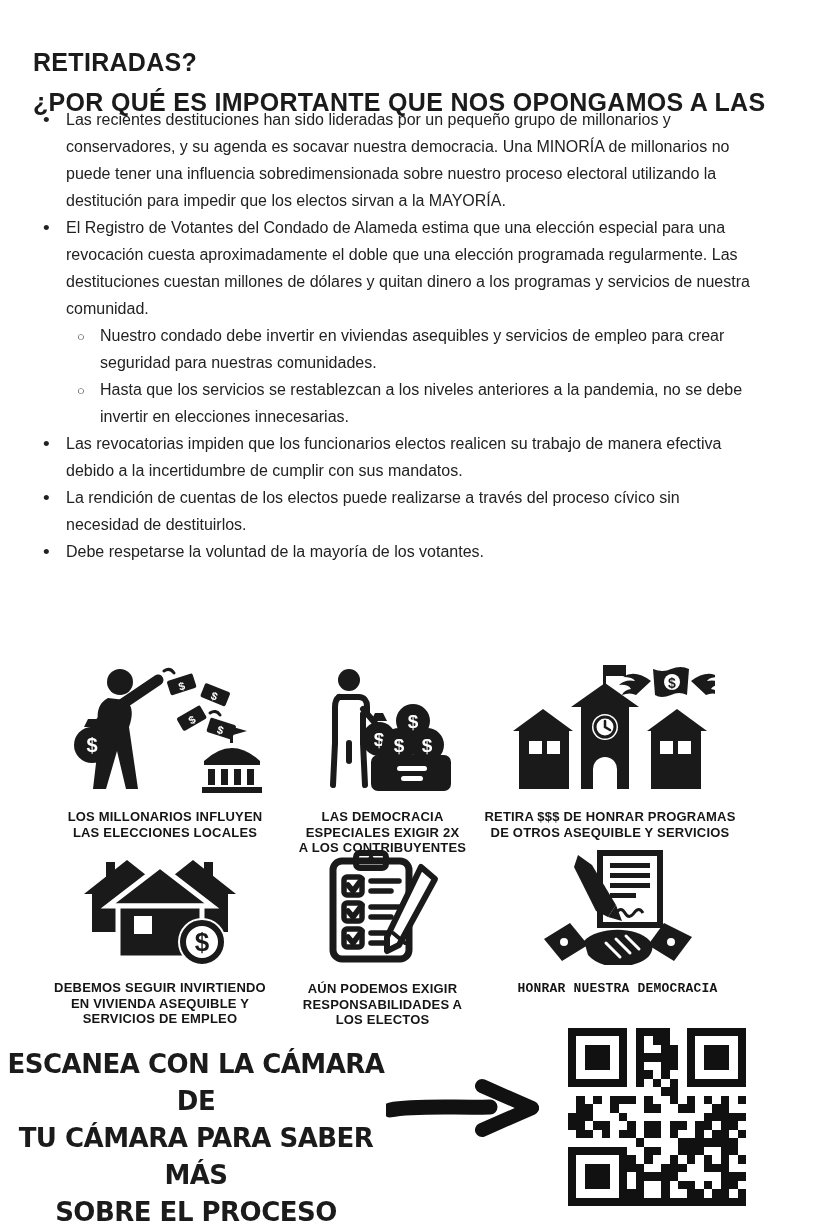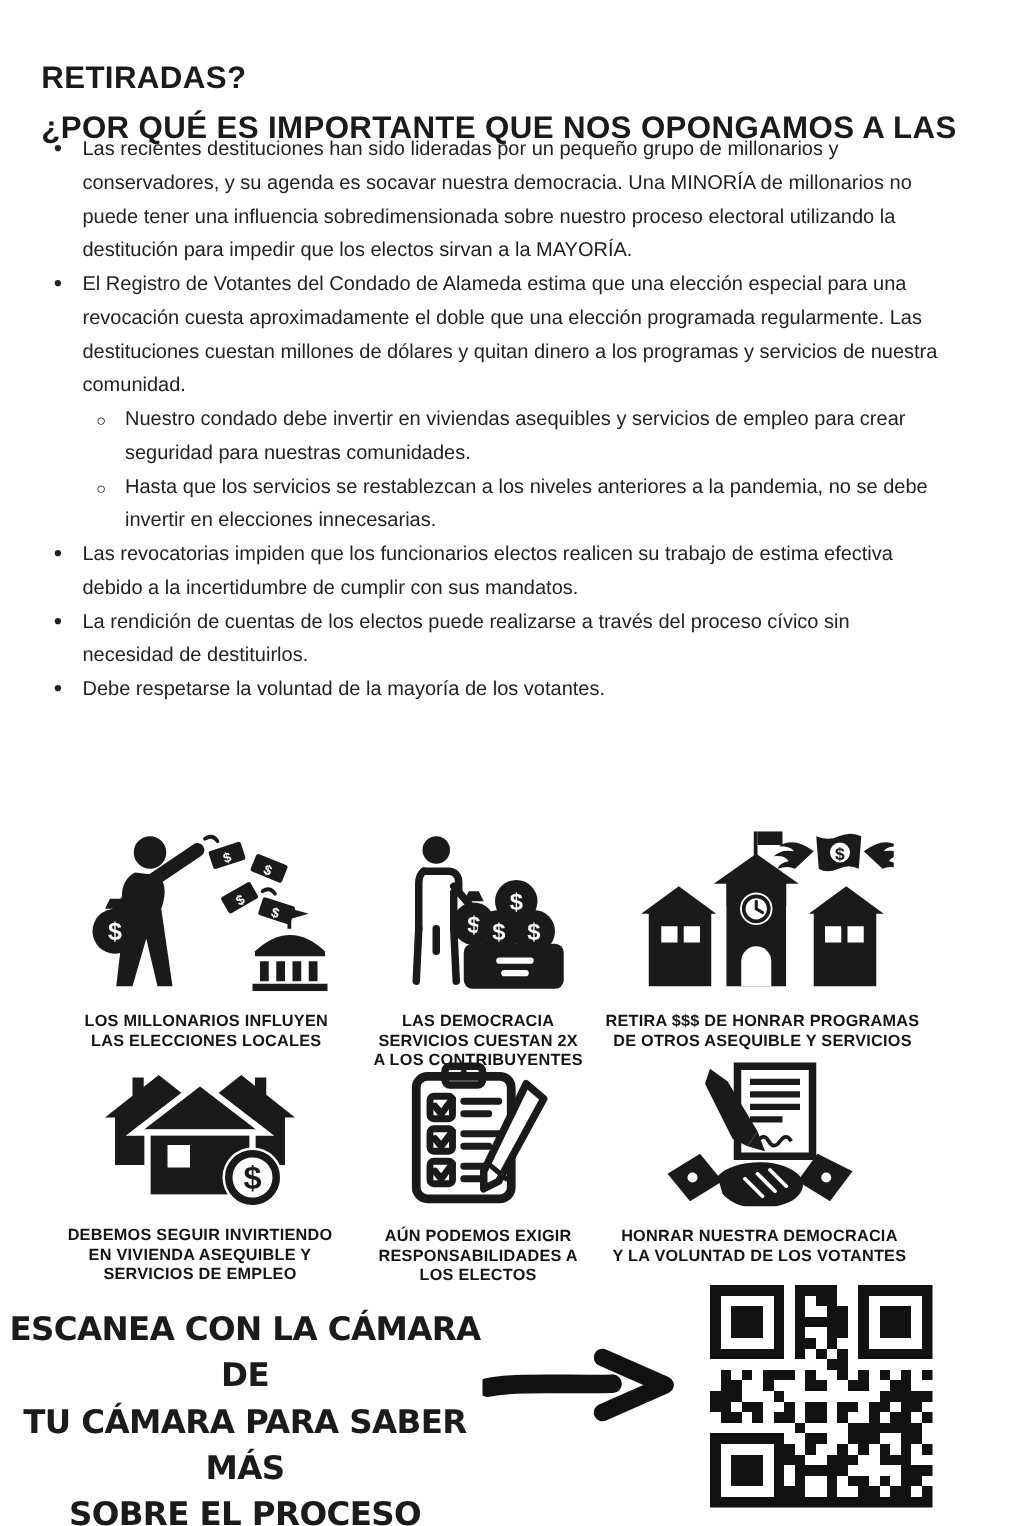--- a/index.html
+++ b/index.html
@@ -40,21 +40,21 @@
   <div class="heading">
     <div>RETIRADAS?</div>
     <div>¿POR QUÉ ES IMPORTANTE QUE NOS OPONGAMOS A LAS</div>
   </div>
 
   <div class="bullets">
     <div class="b1">Las recientes destituciones han sido lideradas por un pequeño grupo de millonarios y conservadores, y su agenda es socavar nuestra democracia. Una MINORÍA de millonarios no puede tener una influencia sobredimensionada sobre nuestro proceso electoral utilizando la destitución para impedir que los electos sirvan a la MAYORÍA.</div>
     <div class="b1">El Registro de Votantes del Condado de Alameda estima que una elección especial para una revocación cuesta aproximadamente el doble que una elección programada regularmente. Las destituciones cuestan millones de dólares y quitan dinero a los programas y servicios de nuestra comunidad.</div>
     <div class="b2">Nuestro condado debe invertir en viviendas asequibles y servicios de empleo para crear seguridad para nuestras comunidades.</div>
     <div class="b2">Hasta que los servicios se restablezcan a los niveles anteriores a la pandemia, no se debe invertir en elecciones innecesarias.</div>
-    <div class="b1">Las revocatorias impiden que los funcionarios electos realicen su trabajo de estima efectiva debido a la incertidumbre de cumplir con sus mandatos.</div>
+    <div class="b1">Las revocatorias impiden que los funcionarios electos realicen su trabajo de manera efectiva debido a la incertidumbre de cumplir con sus mandatos.</div>
     <div class="b1">La rendición de cuentas de los electos puede realizarse a través del proceso cívico sin necesidad de destituirlos.</div>
     <div class="b1">Debe respetarse la voluntad de la mayoría de los votantes.</div>
   </div>
 
   <div class="cell" style="left:35px;top:663px;width:260px;">
     <div class="art" style="height:130px;">
       <svg width="210" height="128" viewBox="0 0 210 128" fill="#1a1a1a">
         <circle cx="60" cy="17" r="13"></circle>
         <path d="M48,33 C38,38 35,50 40,64 L33,124 L46,124 L57,86 L66,124 L78,124 L69,62 C74,48 72,39 65,35 Z"></path>
         <path d="M58,42 L98,15" stroke="#1a1a1a" stroke-width="11" stroke-linecap="round" fill="none"></path>
@@ -114,21 +114,21 @@
         <text x="86" y="87" font-size="19" font-weight="bold" text-anchor="middle" fill="#fff" font-family="Liberation Sans,sans-serif">$</text>
         <circle cx="114" cy="80" r="17" fill="#1a1a1a"></circle>
         <text x="114" y="87" font-size="19" font-weight="bold" text-anchor="middle" fill="#fff" font-family="Liberation Sans,sans-serif">$</text>
         <rect x="58" y="90" width="80" height="36" rx="7" fill="#1a1a1a"></rect>
         <rect x="84" y="101" width="30" height="5" rx="2.5" fill="#fff"></rect>
         <rect x="88" y="111" width="22" height="5" rx="2.5" fill="#fff"></rect>
       </svg>
     </div>
     <div class="caption">
       <div>LAS DEMOCRACIA</div>
-      <div>SERVICIOS CUESTAN 2X</div>
+      <div>ESPECIALES EXIGIR 2X</div>
       <div>A LOS CONTRIBUYENTES</div>
     </div>
   </div>
 
   <div class="cell" style="left:480px;top:663px;width:260px;">
     <div class="art" style="height:130px;">
       <svg width="210" height="128" viewBox="0 0 210 128" fill="#1a1a1a">
         <g transform="translate(146,2)">
           <path d="M0,14 q-16,-12 -28,-4 q10,0 12,4 q-10,-2 -16,4 q9,-1 12,4 q-7,1 -9,6 q8,-3 14,0 Z"></path>
           <path d="M40,14 q16,-12 28,-4 q-10,0 -12,4 q10,-2 16,4 q-9,-1 -12,4 q7,1 9,6 q-8,-3 -14,0 Z"></path>
@@ -212,21 +212,21 @@
         <path d="M72,84 L84,94" stroke-width="4"></path>
       </svg>
     </div>
     <div class="caption">
       <div>AÚN PODEMOS EXIGIR</div>
       <div>RESPONSABILIDADES A</div>
       <div>LOS ELECTOS</div>
     </div>
   </div>
 
-  <div class="cell" style="left:470px;top:847px;width:275px;">
+  <div class="cell" style="left:480px;top:847px;width:275px;font-family:Liberation Mono, monospace;">
     <div class="art" style="height:118px;">
       <svg width="160" height="116" viewBox="0 0 160 116">
         <rect x="62" y="4" width="60" height="72" fill="#fff" stroke="#1a1a1a" stroke-width="6"></rect>
         <rect x="72" y="14" width="40" height="5" fill="#1a1a1a"></rect>
         <rect x="72" y="24" width="40" height="5" fill="#1a1a1a"></rect>
         <rect x="72" y="34" width="40" height="5" fill="#1a1a1a"></rect>
         <rect x="72" y="44" width="26" height="5" fill="#1a1a1a"></rect>
         <path d="M78,64 q5,-7 9,0 t9,0 t9,0" stroke="#1a1a1a" stroke-width="3" fill="none"></path>
         <path d="M40,6 L54,16 L78,56 L70,68 L58,62 L36,18 Z" fill="#1a1a1a"></path>
         <path d="M70,68 L78,56 L84,72 Z" fill="#1a1a1a"></path>
@@ -235,21 +235,20 @@
           <circle cx="20" cy="19" r="4" fill="#fff"></circle>
           <path d="M148,14 L120,0 L104,22 L130,38 Z" fill="#1a1a1a"></path>
           <circle cx="127" cy="19" r="4" fill="#fff"></circle>
           <path d="M40,18 C52,4 92,2 106,18 C112,26 106,36 94,40 C76,47 54,44 44,32 Z" fill="#1a1a1a"></path>
           <path d="M62,20 l14,14 M72,16 l14,14 M82,13 l13,13" stroke="#fff" stroke-width="3" stroke-linecap="round"></path>
         </g>
       </svg>
     </div>
     <div class="caption">
       <div>HONRAR NUESTRA DEMOCRACIA</div>
-      <div>Y LA VOLUNTAD DE LOS VOTANTES</div>
     </div>
   </div>
 
   <div class="cta-text">
     <div>ESCANEA CON LA CÁMARA DE</div>
     <div>TU CÁMARA PARA SABER MÁS</div>
     <div>SOBRE EL PROCESO</div>
 
   </div>
 

